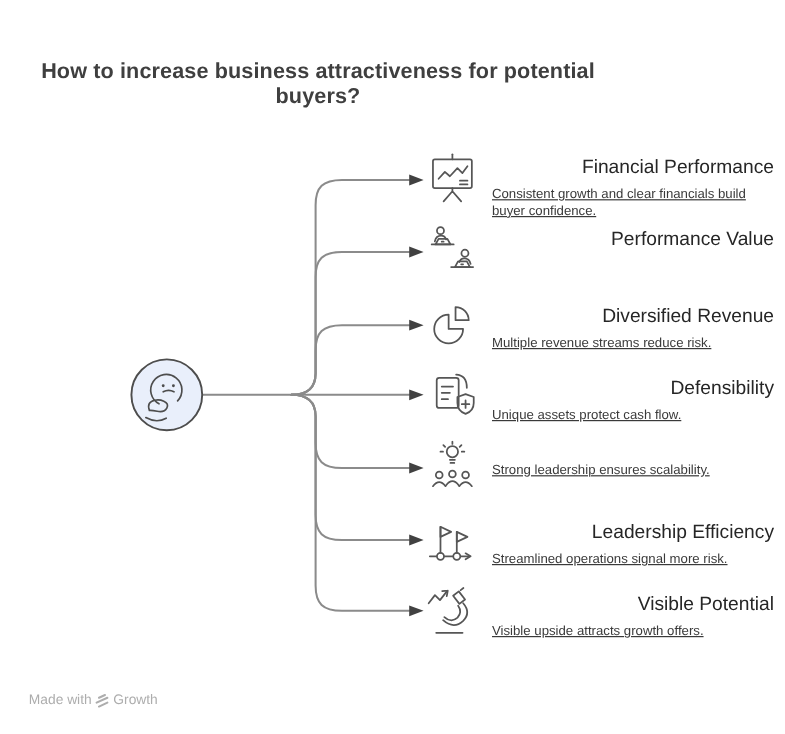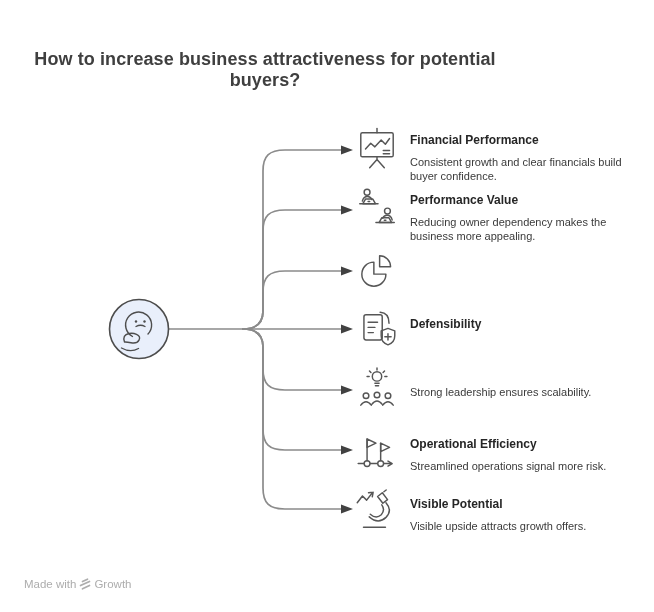--- a/index.html
+++ b/index.html
@@ -9,22 +9,22 @@
   }
   .page-title{
     position:absolute;top:49px;left:0;width:530px;text-align:center;
     font-size:18px;font-weight:700;color:#3f3f3f;letter-spacing:0.1px;
   }
   .connectors{position:absolute;left:0;top:0;width:654px;height:612px;}
   .center-node{position:absolute;left:108px;top:298px;width:62px;height:62px;}
   .icon-box{position:absolute;width:46px;height:46px;}
   .icon-box svg{width:100%;height:100%;}
   .item-text{position:absolute;left:410px;width:235px;}
-  .item-title{font-size:12px;font-weight:700;color:#262626;line-height:14px;}
-  .item-desc{font-size:11px;color:#3a3a3a;line-height:13.5px;margin-top:9px;}
+  .item-title{font-size:16px;font-weight:400;color:#262626;line-height:14px;text-align:right;}
+  .item-desc{font-size:11px;color:#3a3a3a;line-height:13.5px;margin-top:9px;text-decoration:underline;}
   .footer{
     position:absolute;left:24px;top:577px;display:flex;align-items:center;gap:2px;
     font-size:11.5px;color:#adadad;
   }
   .footer svg{display:block;}
   .stroke-icon{fill:none;stroke:#565656;stroke-width:1.4;stroke-linecap:round;stroke-linejoin:round;}
 </style>
 </head>
 <body>
 
@@ -93,41 +93,45 @@
       <path d="M11.5,13.8 h1.5"></path>
       <circle cx="30" cy="23" r="2.8"></circle>
       <path d="M34.5,31.5 q-1,-4.5 -5,-4.5 q-3,0 -4,3"></path>
       <path d="M22,34 L24.5,29.5 H31.5 L34,34 Z"></path>
       <path d="M19,34 H36.5"></path>
       <path d="M27,31.8 h1.5"></path>
     </svg>
   </div>
   <div class="item-text" style="top:193px">
     <div class="item-title">Performance Value</div>
-    <div class="item-desc">Reducing owner dependency makes the business more appealing.</div>
   </div>
 
   <div class="icon-box" style="left:354px;top:248px">
     <svg viewBox="0 0 40 44" class="stroke-icon">
       <path d="M17,13.5 A11.5,11.5 0 1 0 28.5,25 L17,25 Z"></path>
       <path d="M22.5,18 V7.5 A10.5,10.5 0 0 1 33,18 Z"></path>
     </svg>
+  </div>
+  <div class="item-text" style="top:257px">
+    <div class="item-title">Diversified Revenue</div>
+    <div class="item-desc">Multiple revenue streams reduce risk.</div>
   </div>
 
   <div class="icon-box" style="left:354px;top:307px">
     <svg viewBox="0 0 40 44" class="stroke-icon">
       <rect x="7.5" y="7.5" width="17.5" height="24" rx="2"></rect>
       <path d="M11.5,14.5 h9 M11.5,19.5 h6.5 M11.5,24.5 h5"></path>
       <path d="M23,5 Q31.5,5.5 31.5,15.5"></path>
       <path d="M30.5,20.5 l6.5,2.3 v4.7 c0,4.6 -2.8,7.4 -6.5,8.7 c-3.7,-1.3 -6.5,-4.1 -6.5,-8.7 v-4.7 z"></path>
       <path d="M30.5,25.5 v6 M27.5,28.5 h6"></path>
     </svg>
   </div>
   <div class="item-text" style="top:317px">
     <div class="item-title">Defensibility</div>
+    <div class="item-desc">Unique assets protect cash flow.</div>
   </div>
 
   <div class="icon-box" style="left:354px;top:367px">
     <svg viewBox="0 0 40 44" class="stroke-icon">
       <circle cx="20" cy="9" r="4.5"></circle>
       <path d="M18,15.5 h4 M18.5,18 h3"></path>
       <path d="M20,1 v1.8 M12.8,3.8 l1.4,1.4 M27.2,3.8 l-1.4,1.4 M10.5,9 h2 M27.5,9 h2"></path>
       <circle cx="9.5" cy="27.5" r="2.7"></circle>
       <circle cx="20" cy="26.8" r="2.7"></circle>
       <circle cx="30.5" cy="27.5" r="2.7"></circle>
@@ -146,21 +150,21 @@
       <path d="M30.5,32.6 L34.5,35 L30.5,37.4"></path>
       <circle cx="10.5" cy="35" r="2.8" fill="#ffffff"></circle>
       <circle cx="23.5" cy="35" r="2.8" fill="#ffffff"></circle>
       <path d="M10.5,32.2 V11.5"></path>
       <path d="M10.5,11.5 L19,15.5 L10.5,19.5 Z"></path>
       <path d="M23.5,32.2 V15.5"></path>
       <path d="M23.5,15.5 L32,19.5 L23.5,23.5 Z"></path>
     </svg>
   </div>
   <div class="item-text" style="top:437px">
-    <div class="item-title">Operational Efficiency</div>
+    <div class="item-title">Leadership Efficiency</div>
     <div class="item-desc">Streamlined operations signal more risk.</div>
   </div>
 
   <div class="icon-box" style="left:352px;top:486px">
     <svg viewBox="0 0 40 44" class="stroke-icon">
       <path d="M3,16 L8,9.5 L12,13.5 L17.5,6.5"></path>
       <path d="M18.2,6 l-4.4,0.4 M18.2,6 l-0.8,4.3"></path>
       <path d="M22.5,10 l4.5,-3.5 l5,6.5 l-4.5,3.5 z"></path>
       <path d="M28.5,5.5 l2.2,-1.7"></path>
       <path d="M30.5,16 q6.5,7.5 0,14 q-7.5,7 -16,-0.5"></path>

